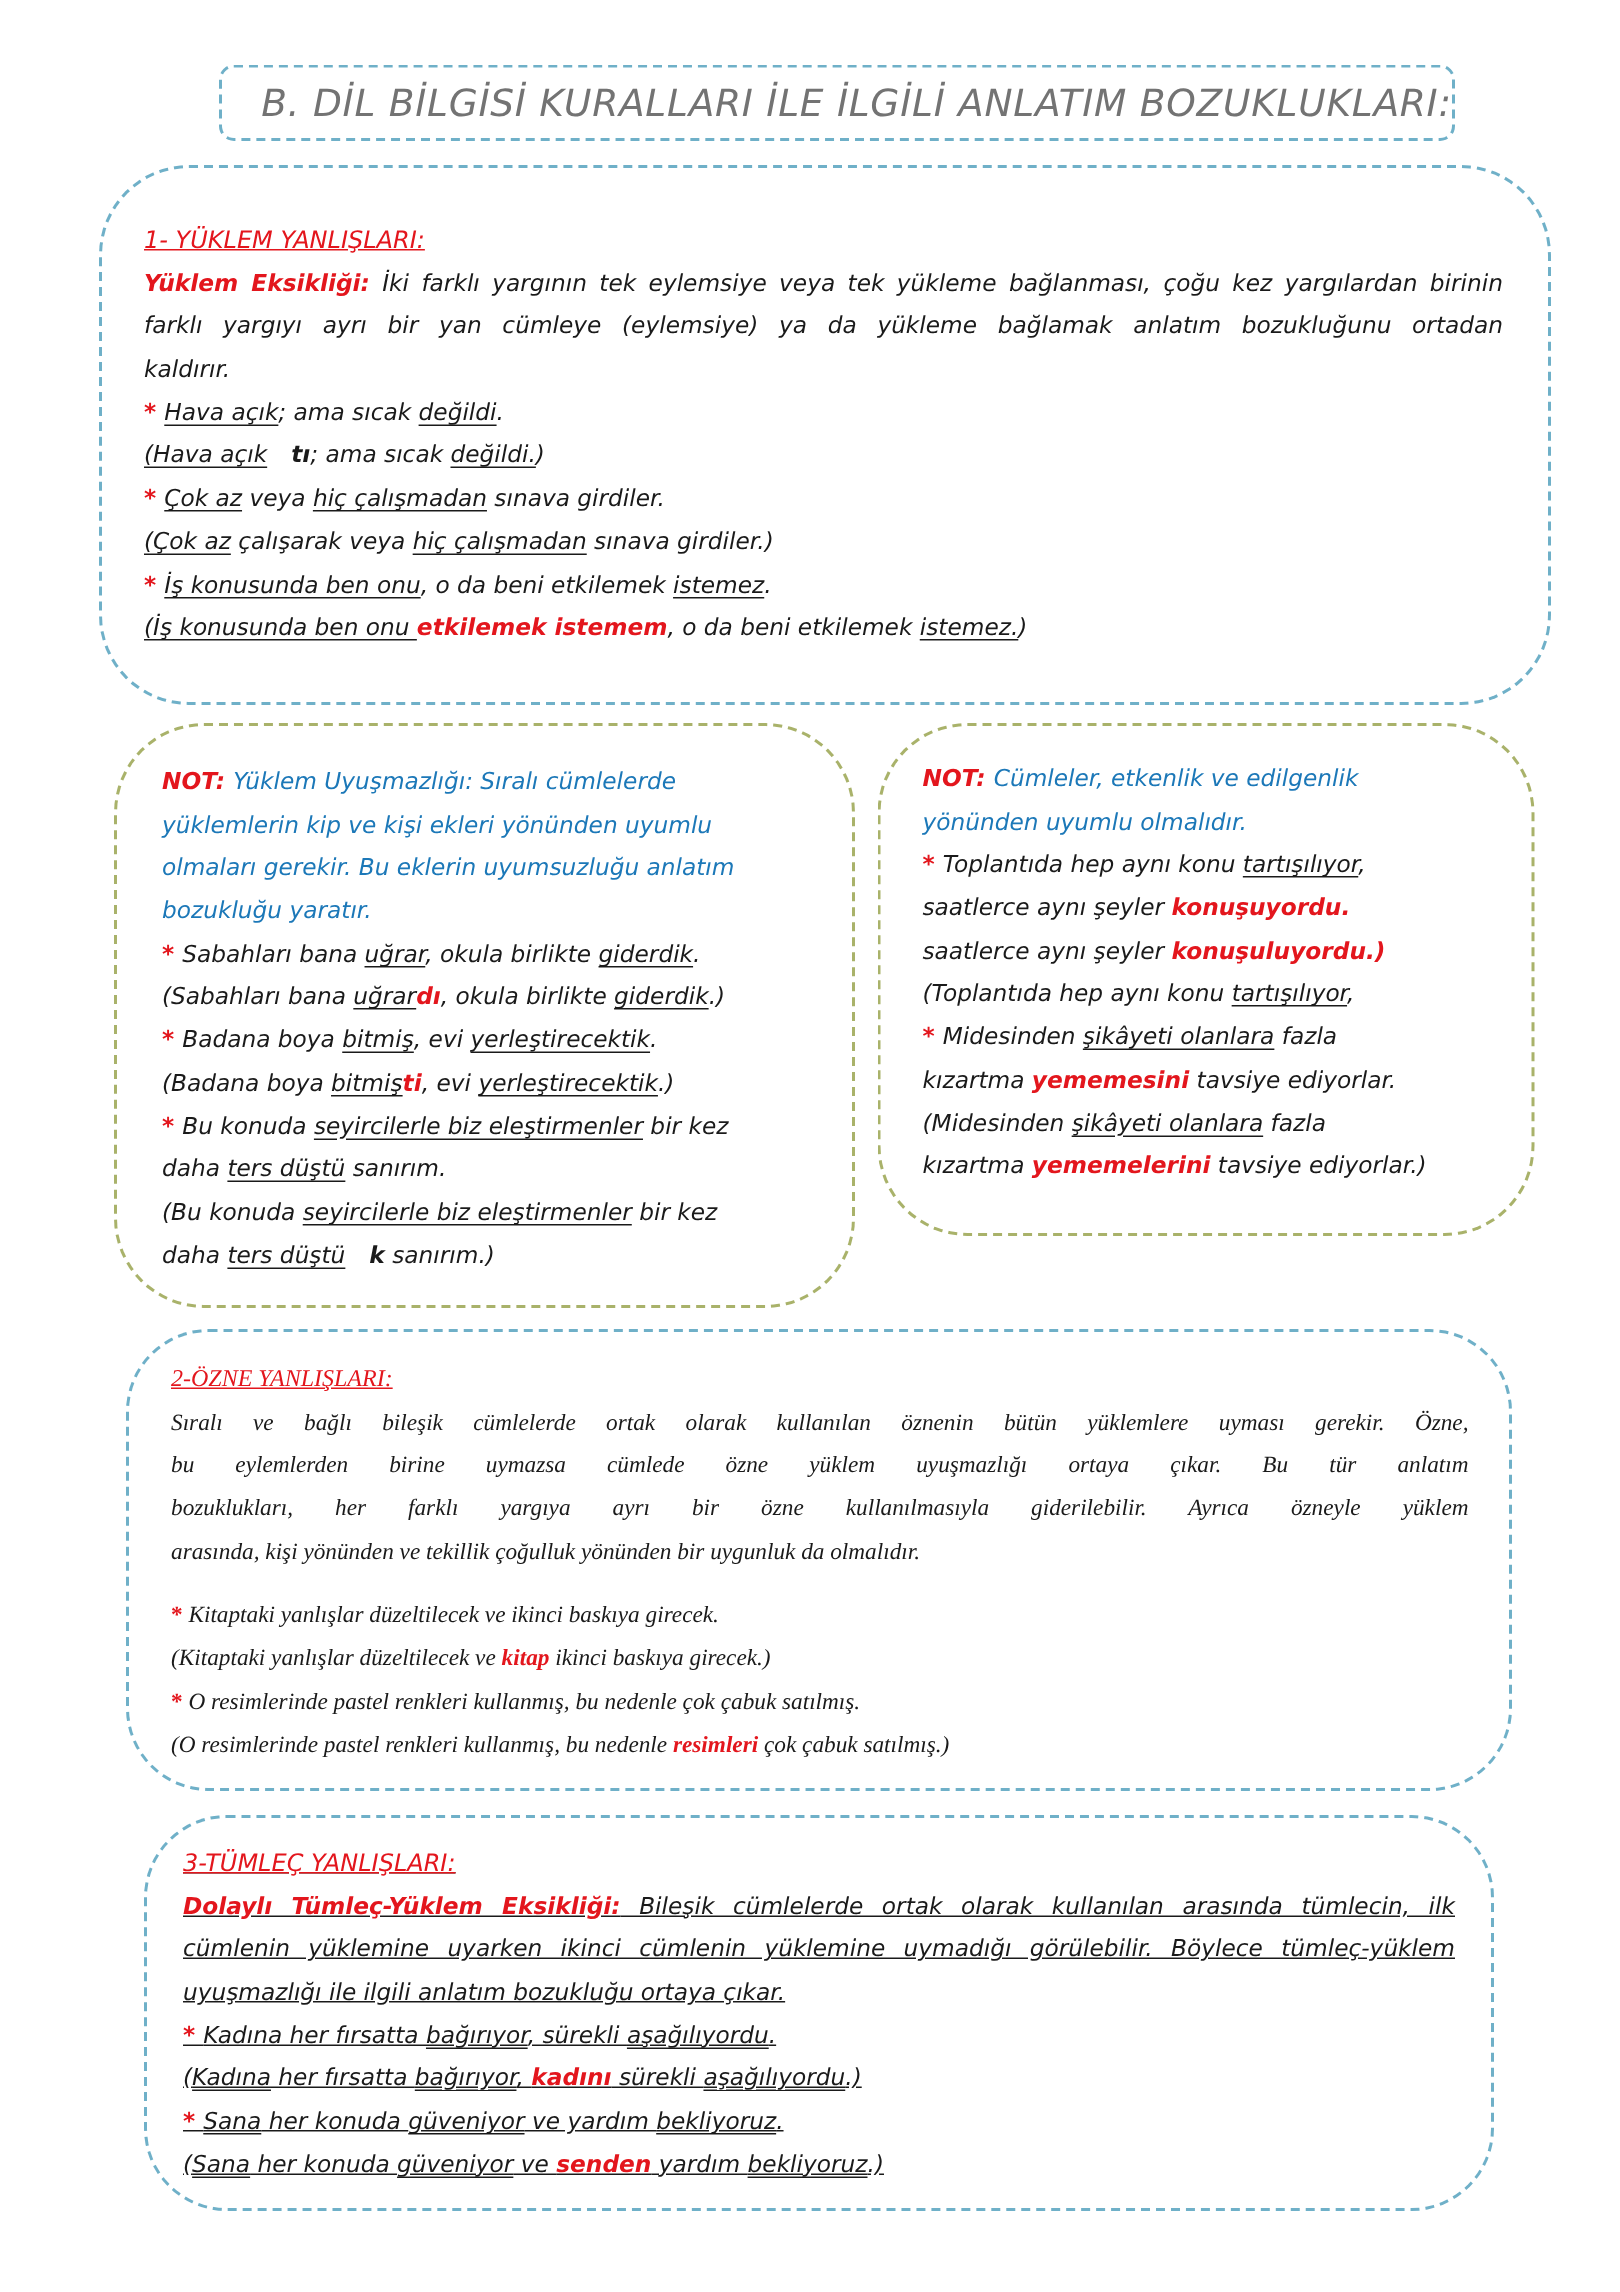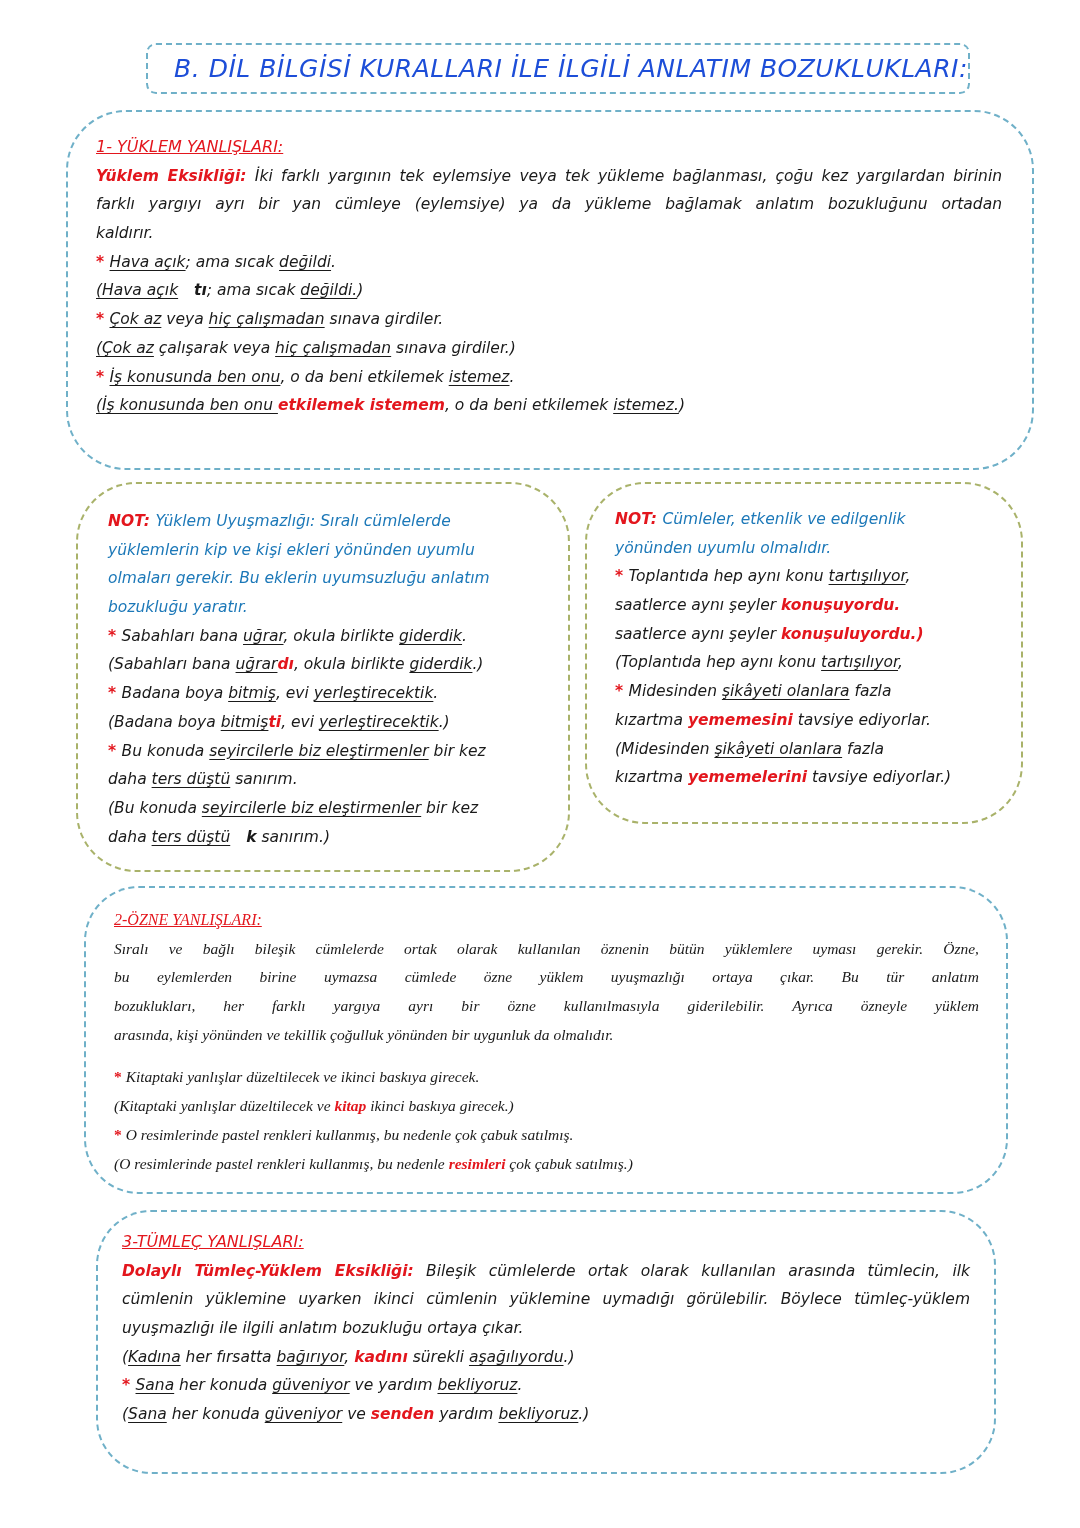--- a/index.html
+++ b/index.html
@@ -1,21 +1,21 @@
 <!DOCTYPE html>
 <html><head>
 <meta charset="utf-8">
 <style>
   html, body { margin:0; padding:0; background:#ffffff; }
   body { width:1080px; height:1528px; position:relative; overflow:hidden;
          font-family:"DejaVu Sans", sans-serif; color:#1a1a1a; }
   .box { position:absolute; box-sizing:border-box; border:2px dashed #6fb0c8; }
   .title-box { left:146px; top:43px; width:824px; height:51px; border-radius:10px;
                border-color:#6fb0c8; display:flex; align-items:center; justify-content:center; }
-  .title { color:#1d4ed8; font-size:25px; font-style:italic; letter-spacing:0.5px; white-space:nowrap;margin-left:26px; }
+  .title { color:#737373; font-size:25px; font-style:italic; letter-spacing:0.5px; white-space:nowrap;margin-left:26px; }
   .sec1 { left:66px; top:110px; width:968px; height:360px; border-radius:60px; }
   .note1 { left:76px; top:482px; width:494px; height:390px; border-radius:60px; border-color:#a9b26a; }
   .note2 { left:585px; top:482px; width:438px; height:342px; border-radius:60px; border-color:#a9b26a; }
   .sec2 { left:84px; top:886px; width:924px; height:308px; border-radius:55px; }
   .sec3 { left:96px; top:1210px; width:900px; height:264px; border-radius:55px; }
   .content { position:absolute; font-style:italic; font-size:15.5px; }
   .line { white-space:nowrap; height:28.7px; line-height:28.7px; }
   .just { text-align:justify; text-align-last:justify; white-space:normal; }
   .heading { color:#e3161d; text-decoration:underline; font-size:16px; }
   .u { text-decoration:underline; text-underline-offset:3px; }
@@ -27,21 +27,21 @@
   .gap { height:14px; }
 </style>
 </head>
 <body>
 
 <div class="box title-box">
   <span class="title">B. DİL BİLGİSİ KURALLARI İLE İLGİLİ ANLATIM BOZUKLUKLARI:</span>
 </div>
 
 <div class="box sec1"></div>
-<div class="content" style="left:96px; top:133px; width:906px;">
+<div class="content" style="left:96px; top:146px; width:906px;">
   <div class="line heading">1- YÜKLEM YANLIŞLARI:</div>
   <div>
       <div class="line just"><span class="rb">Yüklem Eksikliği:</span><span> İki farklı yargının tek eylemsiye veya tek yükleme bağlanması, çoğu kez yargılardan birinin</span></div>
       <div class="line just"><span>farklı yargıyı ayrı bir yan cümleye (eylemsiye) ya da yükleme bağlamak anlatım bozukluğunu ortadan</span></div>
       <div class="line"><span>kaldırır.</span></div>
       <div class="line"><span class="star">* </span><span class="u">Hava açık</span><span>; ama sıcak </span><span class="u">değildi</span><span>.</span></div>
       <div class="line"><span class="u">(Hava açık</span><span class="b">tı</span><span>; ama sıcak </span><span class="u">değildi.</span><span>)</span></div>
       <div class="line"><span class="star">* </span><span class="u">Çok az</span><span> veya </span><span class="u">hiç çalışmadan</span><span> sınava girdiler.</span></div>
       <div class="line"><span class="u"> (Çok az</span><span> çalışarak veya </span><span class="u">hiç çalışmadan</span><span> sınava girdiler.)</span></div>
       <div class="line"><span class="star">* </span><span class="u">İş konusunda ben onu</span><span>, o da beni etkilemek </span><span class="u">istemez</span><span>.</span></div>
@@ -93,23 +93,24 @@
       <div class="line"><span>arasında, kişi yönünden ve tekillik çoğulluk yönünden bir uygunluk da olmalıdır.</span></div>
       <div class="gap"></div>
       <div class="line"><span class="star">* </span><span>Kitaptaki yanlışlar düzeltilecek ve ikinci baskıya girecek.</span></div>
       <div class="line"><span>(Kitaptaki yanlışlar düzeltilecek ve </span><span class="r">kitap</span><span> ikinci baskıya girecek.)</span></div>
       <div class="line"><span class="star">* </span><span>O resimlerinde pastel renkleri kullanmış, bu nedenle çok çabuk satılmış.</span></div>
       <div class="line"><span>(O resimlerinde pastel renkleri kullanmış, bu nedenle </span><span class="r">resimleri</span><span> çok çabuk satılmış.)</span></div>
     </div>
 </div>
 
 <div class="box sec3"></div>
-<div class="content" style="left:122px; top:1228px; width:848px;">
+<div class="content" style="left:122px; top:1228px; width:848px;text-decoration:underline;">
   <div class="line heading">3-TÜMLEÇ YANLIŞLARI:</div>
   <div>
       <div class="line just"><span class="rb">Dolaylı Tümleç-Yüklem Eksikliği:</span><span> Bileşik cümlelerde ortak olarak kullanılan arasında tümlecin, ilk</span></div>
       <div class="line just"><span>cümlenin yüklemine uyarken ikinci cümlenin yüklemine uymadığı görülebilir. Böylece tümleç-yüklem</span></div>
       <div class="line"><span>uyuşmazlığı ile ilgili anlatım bozukluğu ortaya çıkar.</span></div>
+      <div class="line"><span class="star">* </span><span>Kadına her fırsatta </span><span class="u">bağırıyor</span><span>, sürekli </span><span class="u">aşağılıyordu</span><span>.</span></div>
       <div class="line"><span>(</span><span class="u">Kadına</span><span> her fırsatta </span><span class="u">bağırıyor</span><span>, </span><span class="r">kadını</span><span> sürekli </span><span class="u">aşağılıyordu</span><span>.)</span></div>
       <div class="line"><span class="star">* </span><span class="u">Sana</span><span> her konuda </span><span class="u">güveniyor</span><span> ve yardım </span><span class="u">bekliyoruz</span><span>.</span></div>
       <div class="line"><span>(</span><span class="u">Sana</span><span> her konuda </span><span class="u">güveniyor</span><span> ve </span><span class="r">senden</span><span> yardım </span><span class="u">bekliyoruz</span><span>.)</span></div>
     </div>
 </div>
 
 </body></html>

